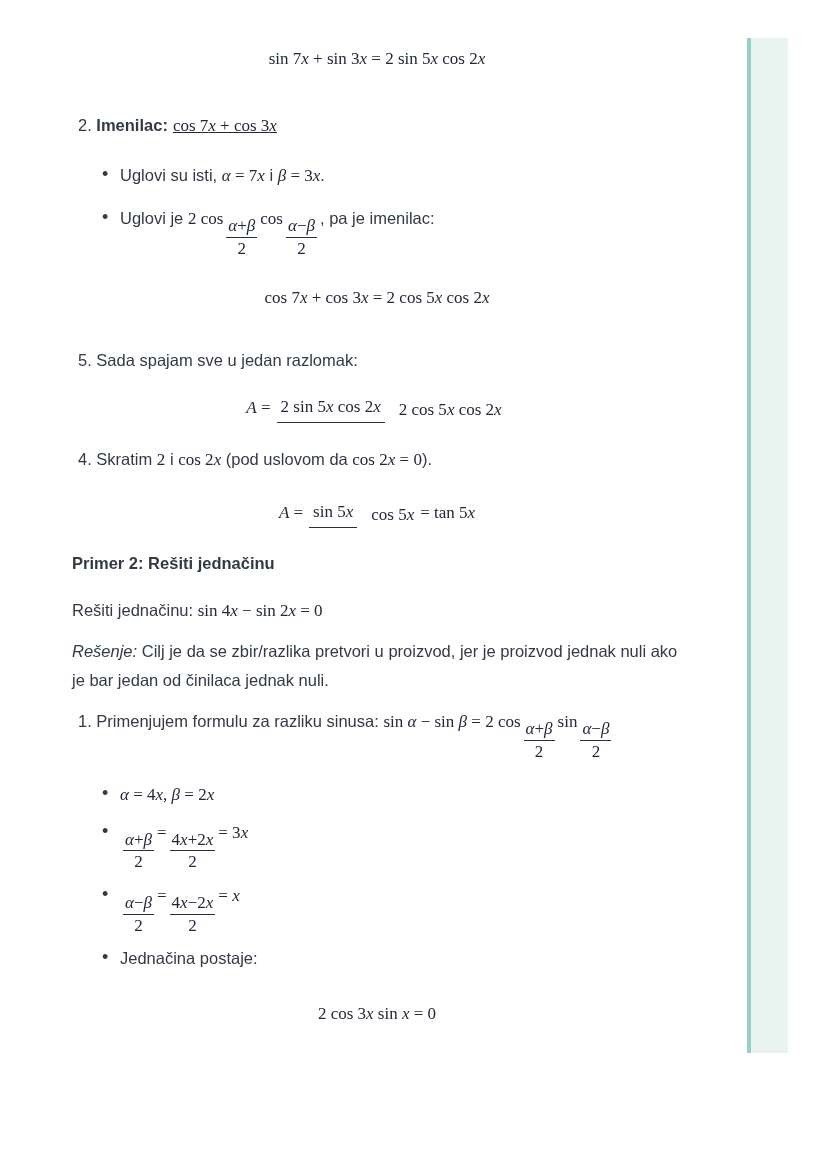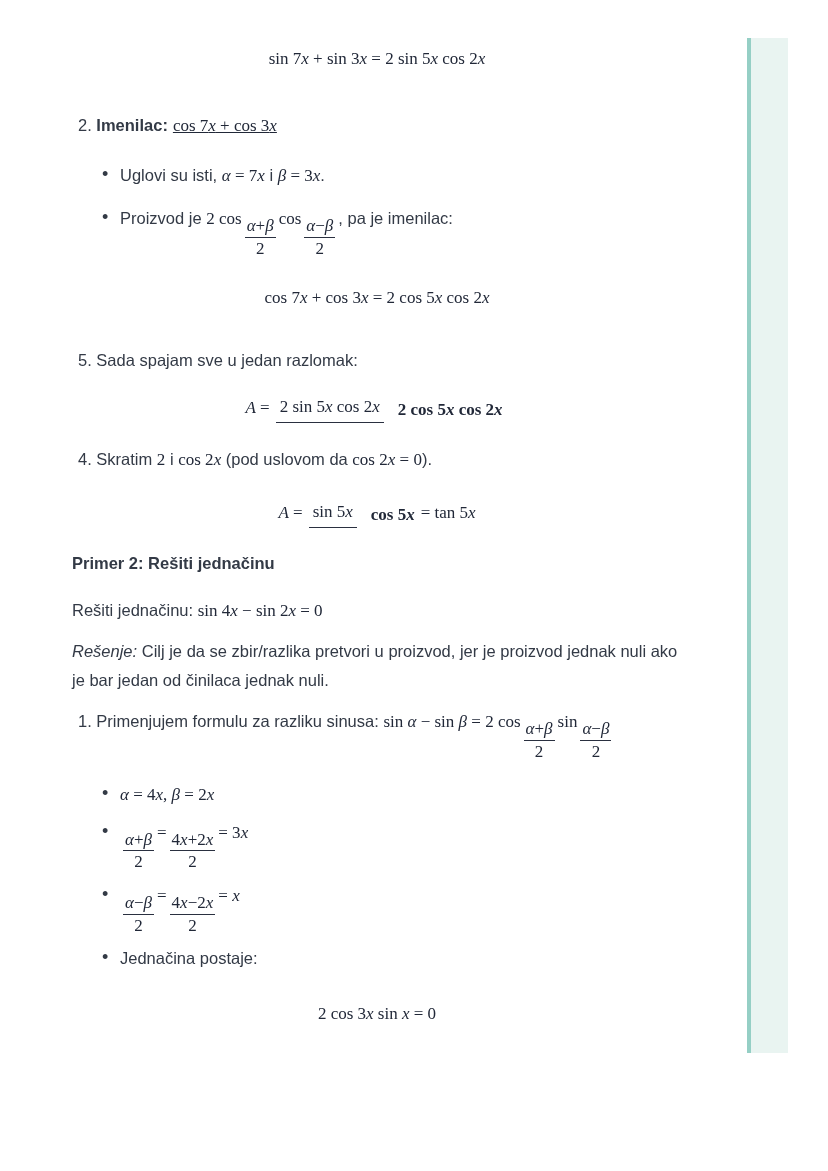--- a/index.html
+++ b/index.html
@@ -21,21 +21,21 @@
   .m{font-family:"Liberation Serif",serif;font-style:normal;font-size:17px;color:#212838;}
   .m i{font-style:italic;}
   .eq{text-align:center;font-family:"Liberation Serif",serif;font-size:17.5px;color:#212838;line-height:1.4;}
   .frac{display:inline-flex;flex-direction:column;align-items:center;font-family:"Liberation Serif",serif;
         font-size:11.5px;line-height:1.15;vertical-align:-7px;margin:1px 3px;color:#212838;}
   .frac .fn{border-bottom:1px solid #2a3040;padding:0 2px 1px;}
   .frac .fd{padding-top:1px;}
   .bigfrac{display:inline-flex;flex-direction:row;align-items:center;vertical-align:middle;
            margin:0 6px;line-height:1.35;font-size:17.5px;gap:14px;}
   .bigfrac .fn{border-bottom:1px solid #2a3040;padding:0 4px 3px;}
-  .bigfrac .fd{padding-top:3px;font-weight:bold;}
+  .bigfrac .fd{padding-top:3px;}
   .gap{margin-left:5px;text-decoration:underline;}
   
   .copyright{position:absolute;left:720px;top:1100px;font-size:15px;color:#b7bdc2;z-index:3;letter-spacing:0.2px;}
 </style>
 </head>
 <body>
 
 <div class="page">
 
   <div class="accent-fill"></div>
@@ -51,21 +51,21 @@
       <span>2. </span><span class="bld">Imenilac:</span><span class="m gap">cos 7<i>x</i> + cos 3<i>x</i></span>
     </div>
 
     <div class="para uli" style="margin-top:20px">
       <span class="dot">•</span>
       <span>Uglovi su isti, </span><span class="m"><i>α</i> = 7<i>x</i></span><span> i </span><span class="m"><i>β</i> = 3<i>x</i></span><span>.</span>
     </div>
 
     <div class="para uli" style="margin-top:14px">
       <span class="dot">•</span>
-      <span>Proizvod je </span><span class="m">2 cos</span><span class="frac">
+      <span>Uglovi je </span><span class="m">2 cos</span><span class="frac">
           <span class="fn m"><i>α</i>+<i>β</i></span>
           <span class="fd m">2</span>
         </span><span class="m">cos</span><span class="frac">
           <span class="fn m"><i>α</i>−<i>β</i></span>
           <span class="fd m">2</span>
         </span><span>, pa je imenilac:</span>
     </div>
 
     <div class="eq" style="margin-top:26px">
       <span class="m">cos 7<i>x</i> + cos 3<i>x</i> = 2 cos 5<i>x</i> cos 2<i>x</i></span>

